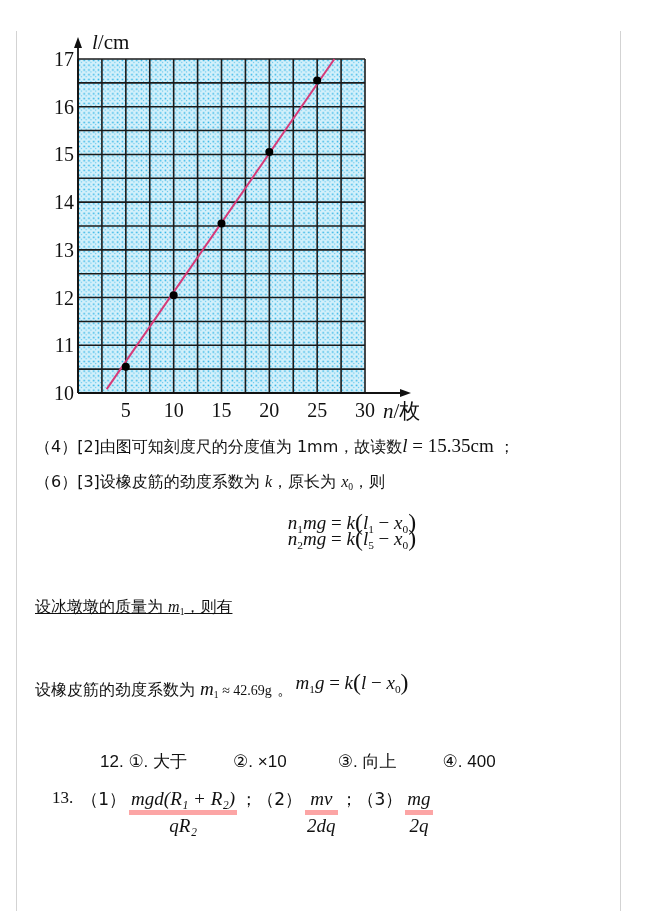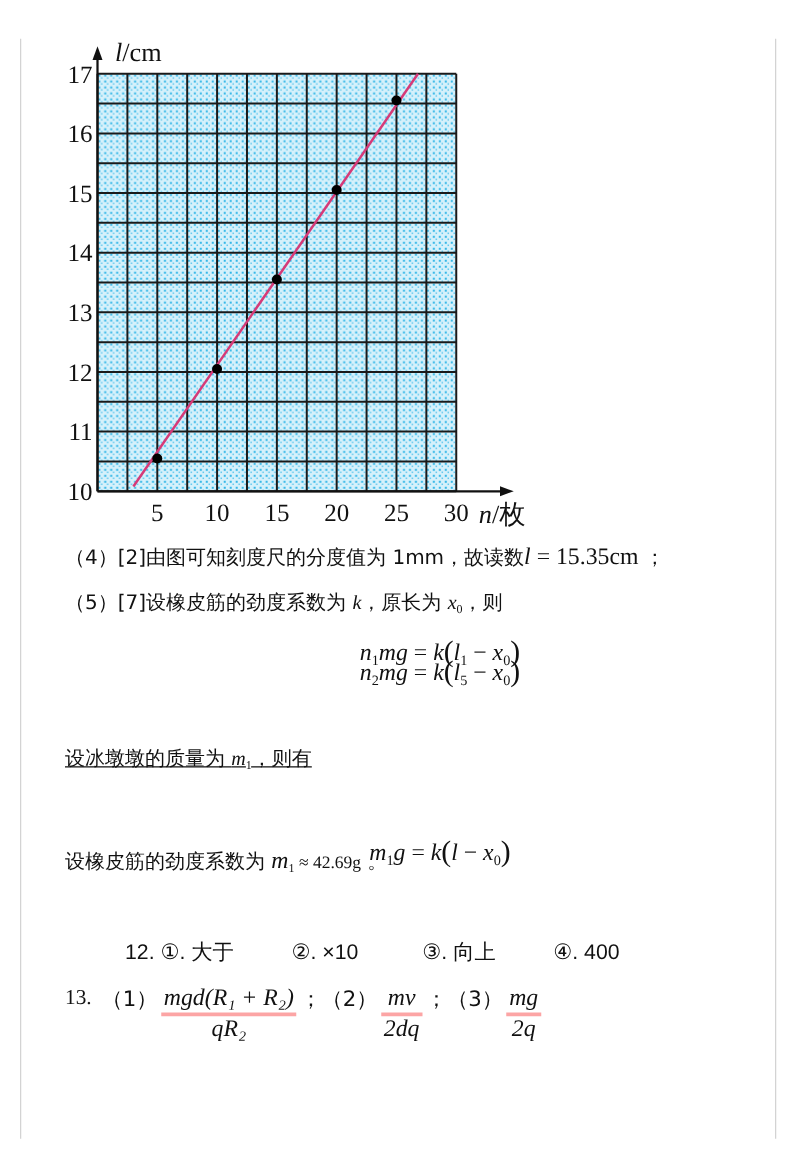--- a/index.html
+++ b/index.html
@@ -1,28 +1,28 @@
 <!DOCTYPE html>
 <html><head>
 <meta charset="utf-8">
 <style>
   html, body { margin: 0; padding: 0; background: #ffffff; }
   body { width: 647px; height: 922px; position: relative; overflow: hidden;
          font-family: "Liberation Serif", "DejaVu Serif", serif; color: #111; }
   .border-left { position: absolute; left: 16px; top: 31px; width: 1px; height: 880px; background: #d3d3d3; }
   .border-right { position: absolute; left: 620px; top: 31px; width: 1px; height: 880px; background: #d3d3d3; }
   #chart { position: absolute; left: 0; top: 0; }
-  .line { position: absolute; left: 52px; font-size: 16px; white-space: nowrap; line-height: 20px; }
+  .line { position: absolute; left: 35px; font-size: 16px; white-space: nowrap; line-height: 20px; }
   .math { font-family: "Liberation Serif", "DejaVu Serif", serif; font-style: italic; }
   .eq { position: absolute; left: 0; width: 640px; text-align: center; font-size: 19px; line-height: 24px; white-space: nowrap; padding-left: 32px; }
   sub { font-size: 0.6em; vertical-align: -0.35em; font-style: normal; }
   .big-paren { font-size: 1.25em; font-style: normal; vertical-align: -0.05em; }
   .frac { display: inline-block; vertical-align: middle; text-align: center; margin: 0 3px; }
   .frac .num, .frac .den { display: block; padding: 0 2px; font-size: 19px; line-height: 22px; font-style: italic; }
-  .frac .num { border-bottom: 3px solid #fca5a5; }
+  .frac .num { border-bottom: 5px solid #fca5a5; }
   .ans-row { position: absolute; left: 52px; font-size: 17px; font-family: "Liberation Sans", "DejaVu Sans", sans-serif; white-space: nowrap; }
   .ans-row span { display: inline-block; }
   .cjk { font-family: "DejaVu Sans", sans-serif; }
 </style>
 </head>
 <body>
 
 <div class="border-left"></div>
 <div class="border-right"></div>
 
@@ -101,21 +101,21 @@
       <text x="383" y="418" font-size="21"><tspan font-style="italic">n</tspan><tspan>/枚</tspan></text>
       <text x="92" y="49" font-size="21"><tspan font-style="italic">l</tspan><tspan>/cm</tspan></text>
     </g>
 </svg>
 
 <div class="line" style="top:436px;">
   <span class="cjk">（4）[2]由图可知刻度尺的分度值为 1mm，故读数</span><span class="math" style="font-size:19px;">l</span><span style="font-size:19px;"> = 15.35cm</span><span class="cjk"> ；</span>
 </div>
 
 <div class="line" style="top:472px;">
-  <span class="cjk">（5）[7]设橡皮筋的劲度系数为 </span><span class="math">k</span><span class="cjk">，原长为 </span><span class="math">x</span><sub>0</sub><span class="cjk">，则</span>
+  <span class="cjk">（6）[3]设橡皮筋的劲度系数为 </span><span class="math">k</span><span class="cjk">，原长为 </span><span class="math">x</span><sub>0</sub><span class="cjk">，则</span>
 </div>
 
 <div class="eq" style="top:510px;">
   <span class="math">n</span><sub>1</sub><span class="math">mg</span><span> = </span><span class="math">k</span><span class="big-paren">(</span><span class="math">l</span><sub>1</sub><span> − </span><span class="math">x</span><sub>0</sub><span class="big-paren">)</span>
 </div>
 
 <div class="eq" style="top:526px;">
   <span class="math">n</span><sub>2</sub><span class="math">mg</span><span> = </span><span class="math">k</span><span class="big-paren">(</span><span class="math">l</span><sub>5</sub><span> − </span><span class="math">x</span><sub>0</sub><span class="big-paren">)</span>
 </div>
 

